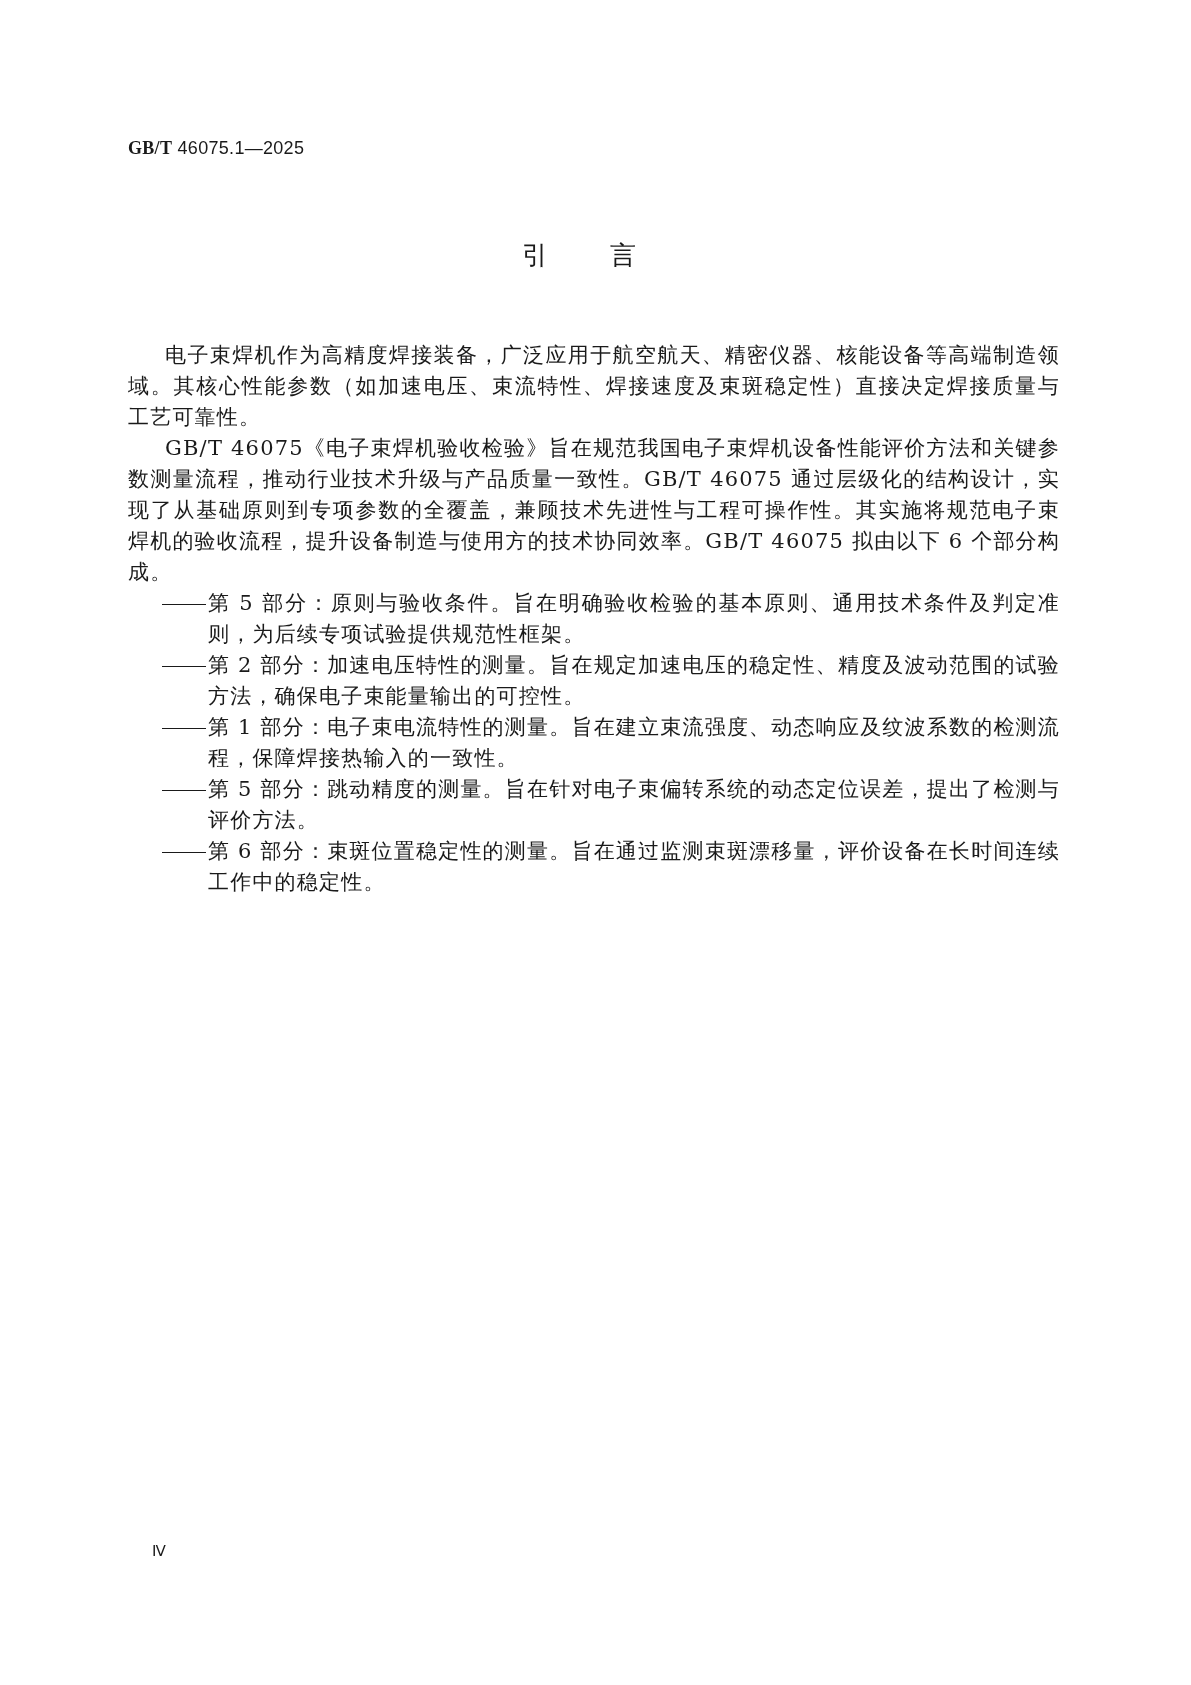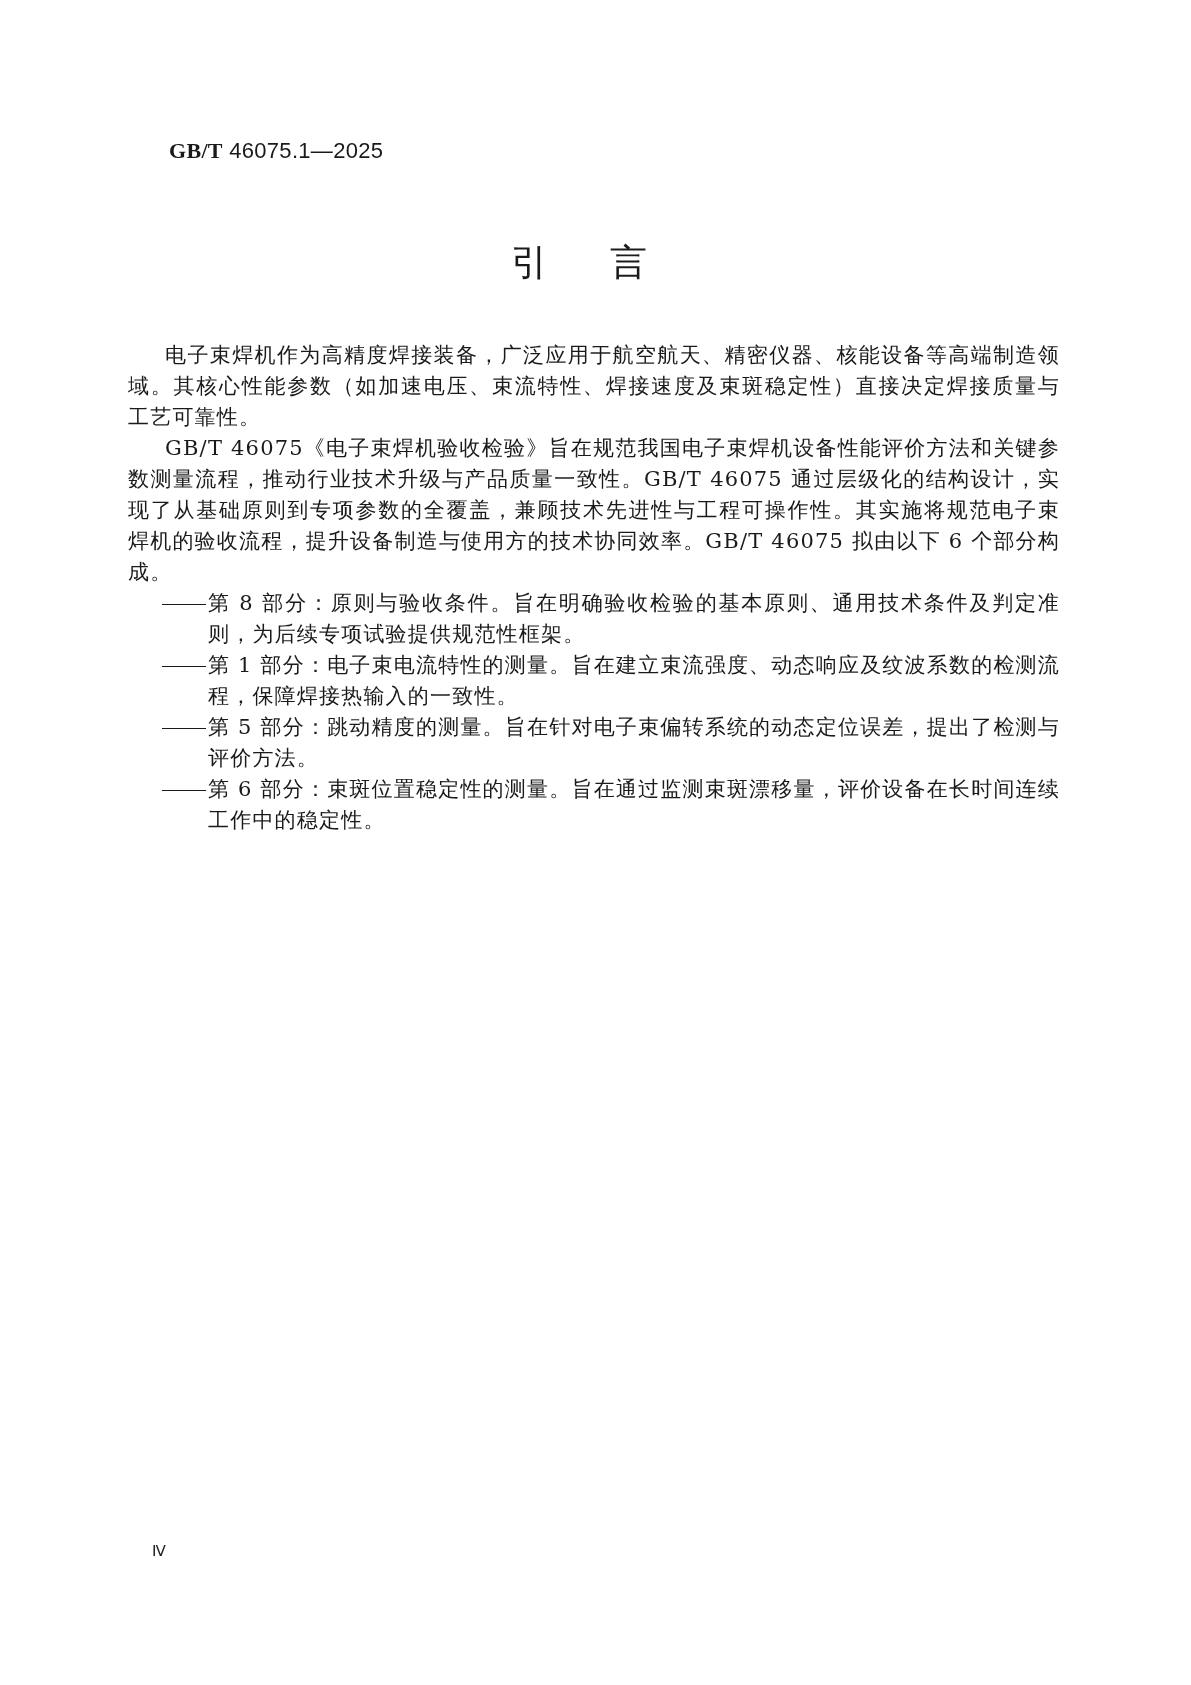--- a/index.html
+++ b/index.html
@@ -3,28 +3,27 @@
 <meta charset="utf-8">
 <style>
   html, body { margin: 0; padding: 0; background: #ffffff; }
   body {
     width: 1191px; height: 1685px; position: relative; overflow: hidden;
     color: #1a1a1a;
     font-family: "DejaVu Serif", "Liberation Serif", serif;
   }
   .header {
     position: absolute; left: 128px; top: 138px;
-    font-size: 22px; letter-spacing: 0.3px;
+    font-size: 18px; letter-spacing: 0.3px;
     font-family: "Liberation Sans", "DejaVu Sans", sans-serif;
-    margin-left: 41px;
   }
   .header .prefix { font-family: "Liberation Serif", serif; font-weight: bold; }
   .title {
     position: absolute; top: 238px; left: 0; width: 1158px;
-    text-align: center; font-size: 37px;
+    text-align: center; font-size: 26px;
     font-family: "DejaVu Sans", "Liberation Sans", sans-serif;
     letter-spacing: 62px; padding-left: 62px; box-sizing: border-box;
   }
   .content {
     position: absolute; left: 128px; top: 340px; width: 932px;
     font-size: 21px; line-height: 31px;
   }
   .para { text-indent: 37px; text-align: justify; margin: 0; letter-spacing: 1.2px; }
   .list { margin: 0; padding: 0; list-style: none; }
   .list-item {
@@ -52,21 +51,25 @@
 </div>
 
 <div class="title">引言</div>
 
 <div class="content">
   <p class="para">电子束焊机作为高精度焊接装备，广泛应用于航空航天、精密仪器、核能设备等高端制造领域。其核心性能参数（如加速电压、束流特性、焊接速度及束斑稳定性）直接决定焊接质量与工艺可靠性。</p>
   <p class="para">GB/T 46075《电子束焊机验收检验》旨在规范我国电子束焊机设备性能评价方法和关键参数测量流程，推动行业技术升级与产品质量一致性。GB/T 46075 通过层级化的结构设计，实现了从基础原则到专项参数的全覆盖，兼顾技术先进性与工程可操作性。其实施将规范电子束焊机的验收流程，提升设备制造与使用方的技术协同效率。GB/T 46075 拟由以下 6 个部分构成。</p>
   <ul class="list">
     <li class="list-item">
       <span class="dash"></span>
-      <span>第 8 部分：原则与验收条件。旨在明确验收检验的基本原则、通用技术条件及判定准则，为后续专项试验提供规范性框架。</span>
+      <span>第 5 部分：原则与验收条件。旨在明确验收检验的基本原则、通用技术条件及判定准则，为后续专项试验提供规范性框架。</span>
+    </li>
+    <li class="list-item">
+      <span class="dash"></span>
+      <span>第 2 部分：加速电压特性的测量。旨在规定加速电压的稳定性、精度及波动范围的试验方法，确保电子束能量输出的可控性。</span>
     </li>
     <li class="list-item">
       <span class="dash"></span>
       <span>第 1 部分：电子束电流特性的测量。旨在建立束流强度、动态响应及纹波系数的检测流程，保障焊接热输入的一致性。</span>
     </li>
     <li class="list-item">
       <span class="dash"></span>
       <span>第 5 部分：跳动精度的测量。旨在针对电子束偏转系统的动态定位误差，提出了检测与评价方法。</span>
     </li>
     <li class="list-item">

